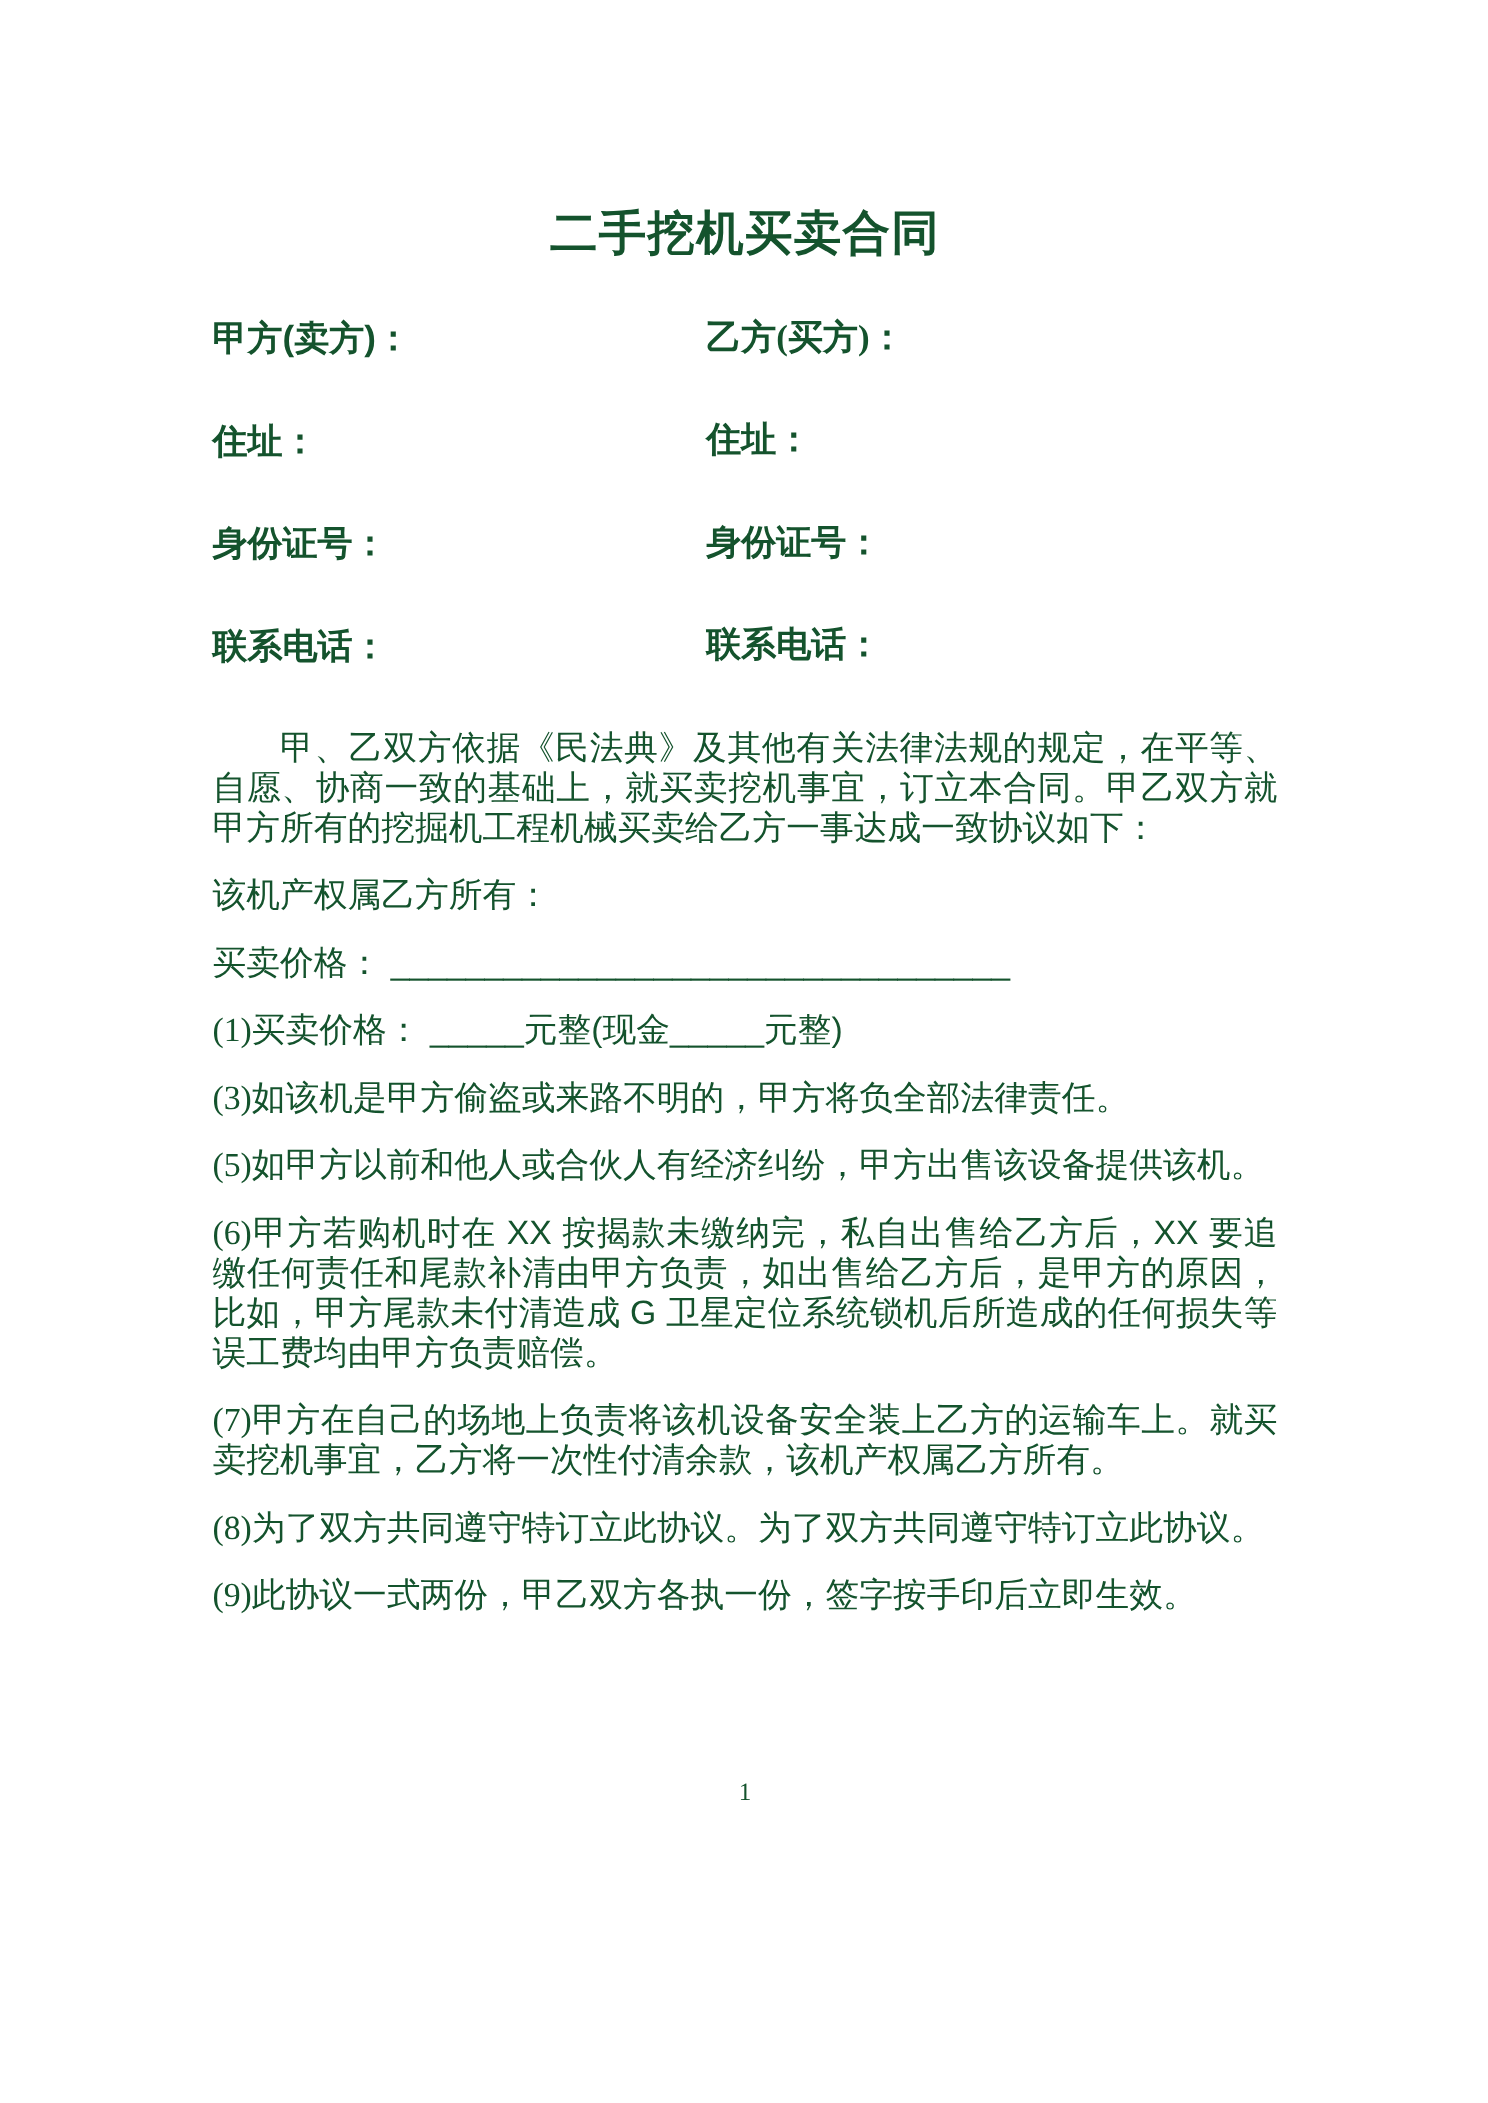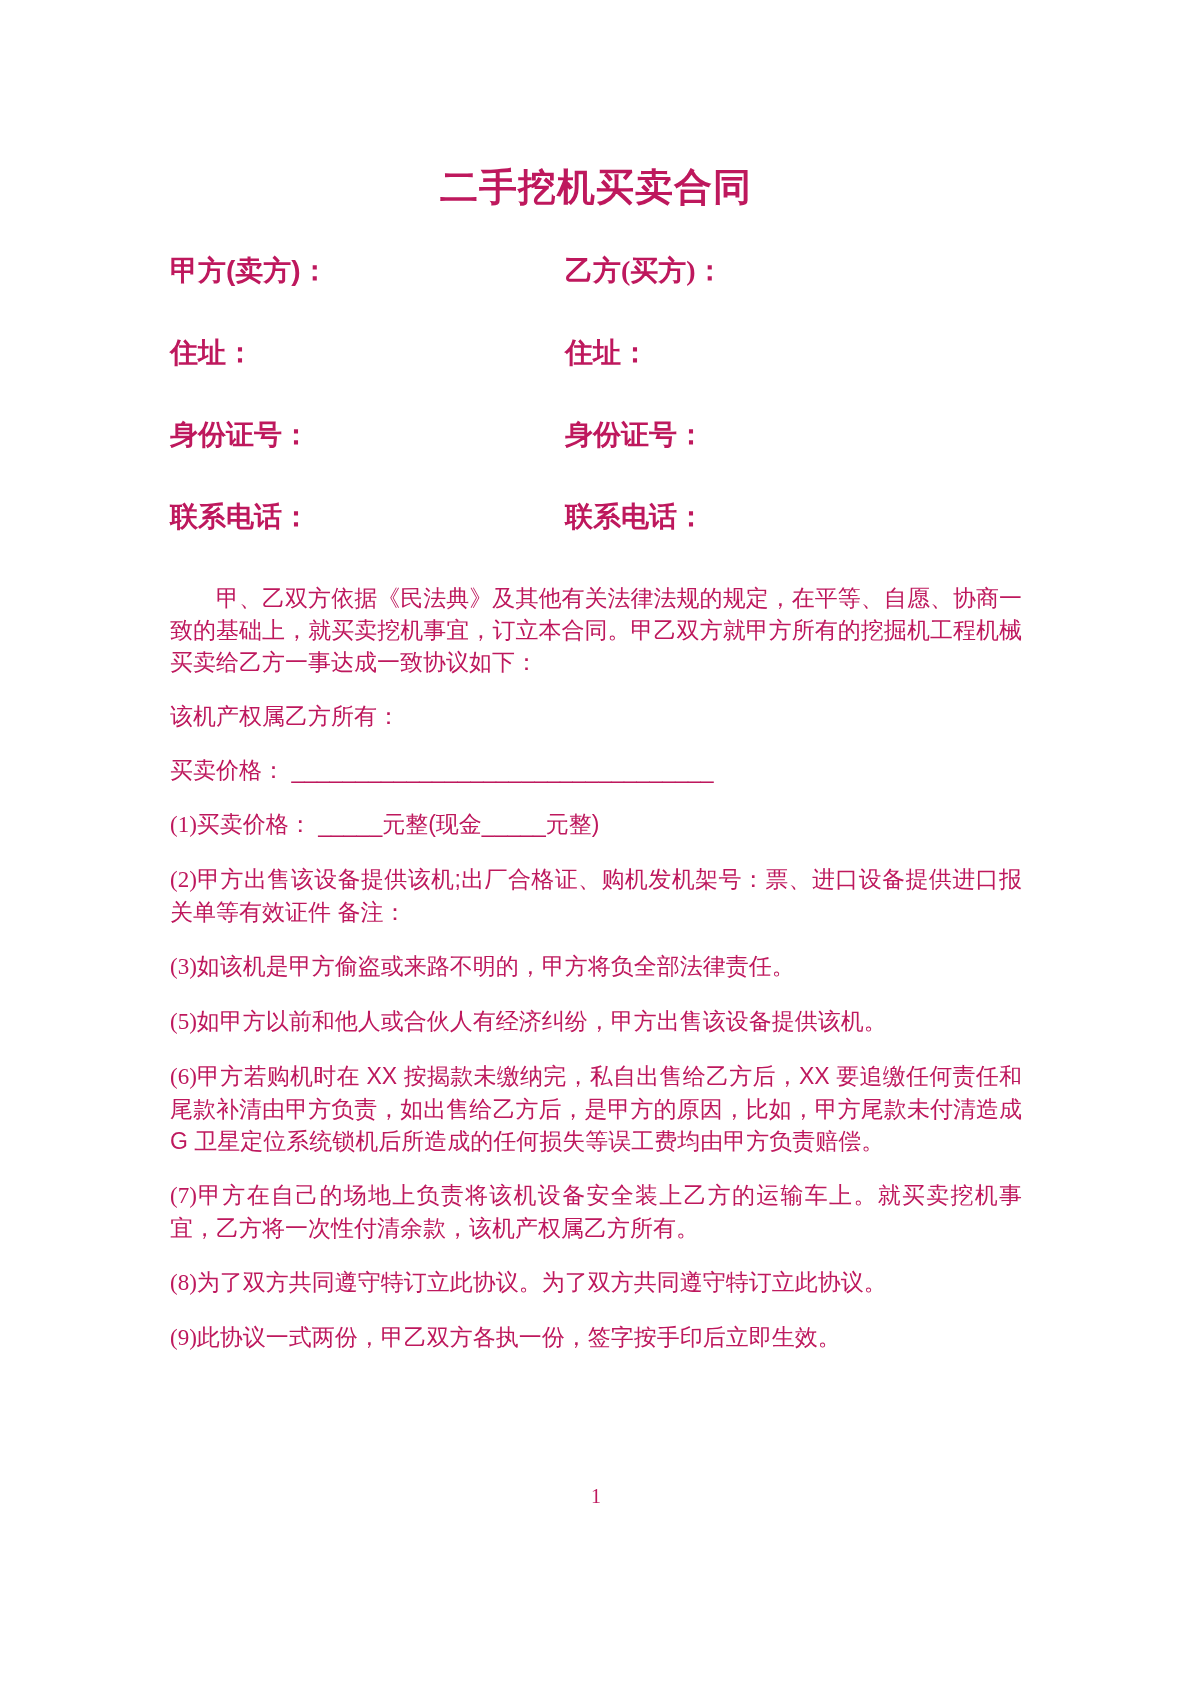--- a/index.html
+++ b/index.html
@@ -8,21 +8,21 @@
     background: #ffffff;
   }
   .page {
     position: relative;
     width: 1190px;
     height: 1682px;
     box-sizing: border-box;
     margin: 0 auto;
     padding: 165px 168px 0 170px;
     background: #ffffff;
-    color: #be185d;
+    color: #14532d;
     font-family: "Liberation Sans", sans-serif;
     overflow: hidden;
   }
   .doc-title {
     margin: 0 0 45px 0;
     font-size: 38px;
     line-height: 44px;
     font-weight: bold;
     text-align: center;
     letter-spacing: 1px;
@@ -37,21 +37,21 @@
   .party-left {
     width: 395px;
     flex: 0 0 395px;
   }
   .party-right {
     flex: 1;
     font-family: Liberation Serif, serif;
   }
   .para {
     margin: 0 0 22px 0;
-    font-size: 23px;
+    font-size: 27px;
     line-height: 32px;
     text-align: justify;
   }
   .preamble {
     text-indent: 2em;
   }
   .clause-num {
     font-family: "Liberation Serif", serif;
   }
   .brand-blank {
@@ -96,23 +96,20 @@
   <p class="para">该机产权属乙方所有：</p>
 
   <p class="para">
     <span>买卖价格： </span><span class="brand-blank">_________________________________</span>
   </p>
 
   <p class="para">
     <span class="clause-num">(1)</span><span>买卖价格： _____元整(现金_____元整)</span>
   </p>
   <p class="para">
-    <span class="clause-num">(2)</span><span>甲方出售该设备提供该机;出厂合格证、购机发机架号：票、进口设备提供进口报关单等有效证件 备注：</span>
-  </p>
-  <p class="para">
     <span class="clause-num">(3)</span><span>如该机是甲方偷盗或来路不明的，甲方将负全部法律责任。</span>
   </p>
   <p class="para">
     <span class="clause-num">(5)</span><span>如甲方以前和他人或合伙人有经济纠纷，甲方出售该设备提供该机。</span>
   </p>
   <p class="para">
     <span class="clause-num">(6)</span><span>甲方若购机时在 XX 按揭款未缴纳完，私自出售给乙方后，XX 要追缴任何责任和尾款补清由甲方负责，如出售给乙方后，是甲方的原因，比如，甲方尾款未付清造成 G 卫星定位系统锁机后所造成的任何损失等误工费均由甲方负责赔偿。</span>
   </p>
   <p class="para">
     <span class="clause-num">(7)</span><span>甲方在自己的场地上负责将该机设备安全装上乙方的运输车上。就买卖挖机事宜，乙方将一次性付清余款，该机产权属乙方所有。</span>

